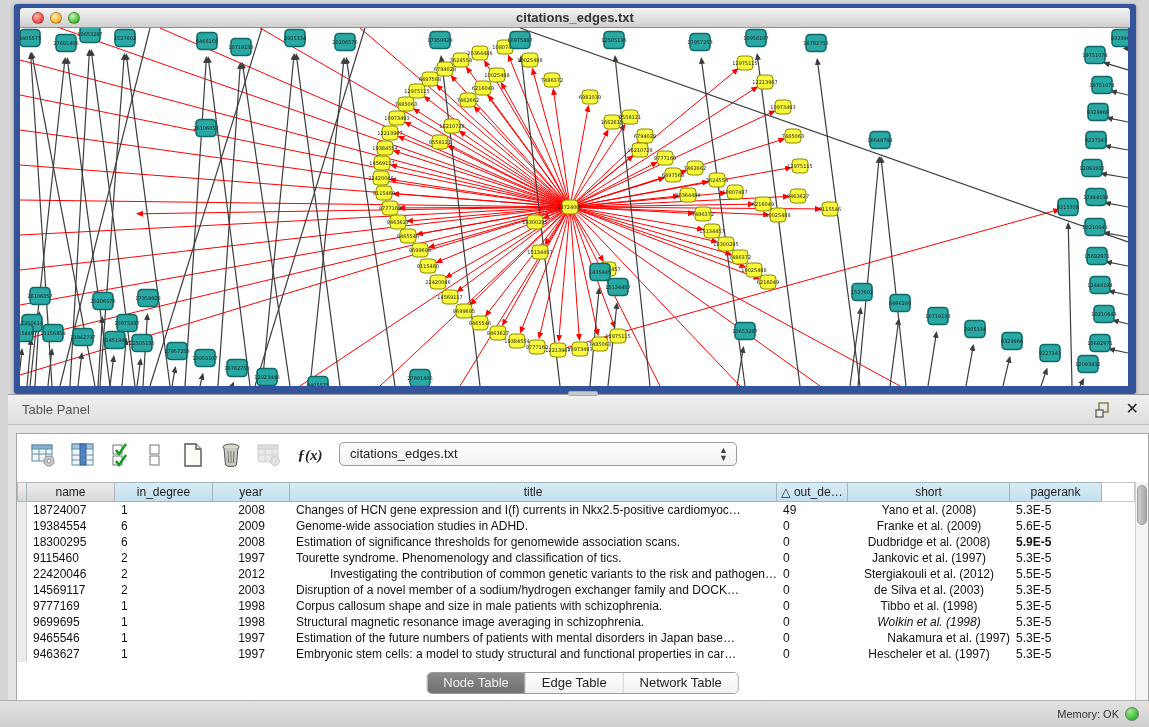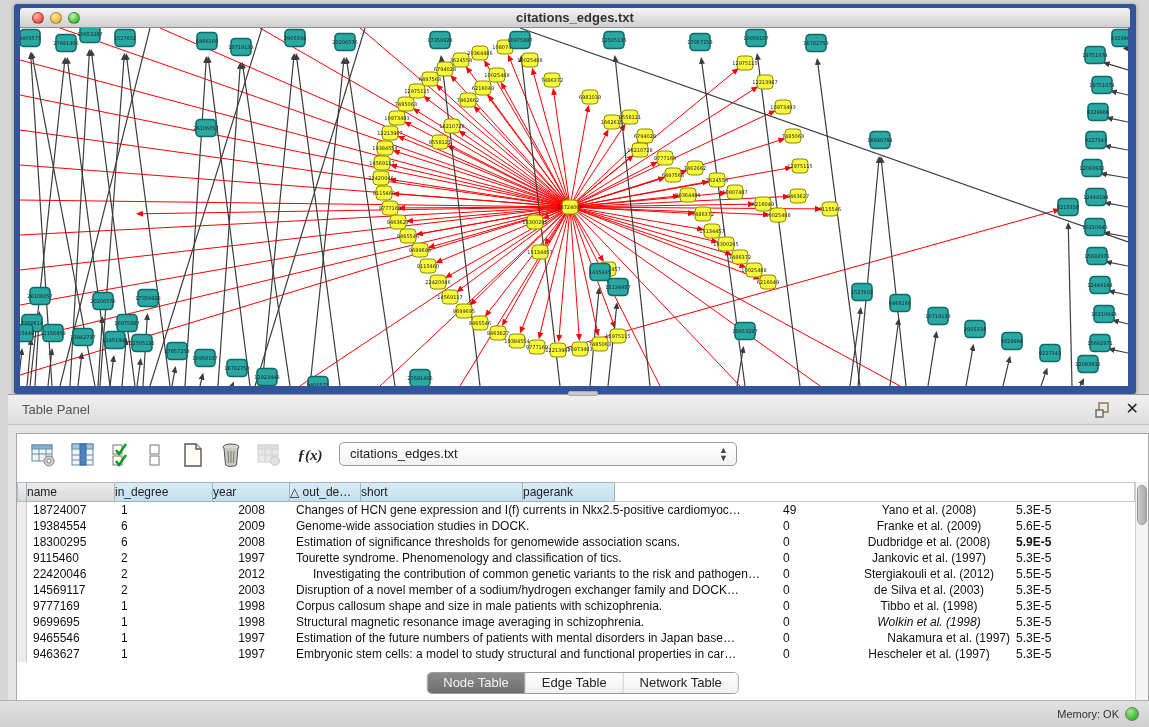--- a/index.html
+++ b/index.html
@@ -38,21 +38,21 @@
   .toolbar { position:absolute; left:0; top:0; width:100%; height:44px; background:#fff; }
   .tb-icon { position:absolute; top:7px; width:28px; height:28px; display:flex; align-items:center;
     justify-content:center; cursor:pointer; }
   .fx { font-size:15px; font-style:italic; font-weight:bold; color:#222; font-family:"Liberation Serif",serif; }
   .combo { position:absolute; left:272px; top:8px; width:398px; height:24px; background:linear-gradient(#ffffff,#f2f2f2);
     border:1px solid #9a9a9a; border-radius:5px; font-size:13px; color:#222; line-height:22px; padding-left:10px; cursor:pointer; }
   .combo .spin { position:absolute; right:8px; top:3px; font-size:9px; color:#444; line-height:8px; text-align:center; }
 
   .grid-header { position:absolute; left:0; top:48px; height:20px; display:flex; width:1118px; }
   .gh-cell { height:20px; border:1px solid #9fb6c2; border-left:none; background:linear-gradient(#d9ecf6,#c3e0ee);
-    font-size:12px; color:#222; line-height:18px; overflow:hidden; white-space:nowrap; cursor:pointer; }
+    font-size:12px; color:#222; text-align:center; line-height:18px; overflow:hidden; white-space:nowrap; cursor:pointer; }
   .gh-corner { width:10px; background:linear-gradient(#f0f0f0,#d8d8d8); border:1px solid #bbb; border-right:1px solid #9fb6c2; }
   .gh-cell.gray { background:linear-gradient(#ececec,#d9d9d9); border-color:#b5b5b5; }
   .gh-fill { flex:1; background:#fff; border:1px solid #c8c8c8; border-left:none; }
 
   .grid-rows { position:absolute; left:0; top:68px; width:1118px; }
   .g-row { display:flex; height:16px; }
   .g-cell { font-size:12px; color:#111; white-space:nowrap; overflow:hidden; line-height:16px; }
   .g-rowhdr { width:10px; background:#ececec; border-right:1px solid #ccc; }
 
   .vscroll { position:absolute; right:0; top:48px; bottom:0; width:13px; background:#f4f4f4; border-left:1px solid #cfcfcf; }
@@ -571,20 +571,21 @@
         <span>citations_edges.txt</span>
         <span class="spin">▲<br>▼</span>
       </div>
     </div>
 
     <div class="grid-header" id="gridHeader">
         <div class="gh-cell gh-corner"></div>
         <div class="gh-cell gray" style="width: 88px;">name</div>
         <div class="gh-cell" style="width: 98px;">in_degree</div>
         <div class="gh-cell" style="width: 77px;">year</div>
+        <div class="gh-cell" style="width: 487px;">title</div>
         <div class="gh-cell" style="width: 71px;">△ out_de…</div>
         <div class="gh-cell" style="width: 162px;">short</div>
         <div class="gh-cell" style="width: 92px;">pagerank</div>
         <div class="gh-fill"></div>
       </div>
     <div class="grid-rows" id="gridRows">
         <div class="g-row">
           <div class="g-cell g-rowhdr"></div>
           <div class="g-cell" style="width: 88px; text-align: left; padding-left: 6px;">18724007</div>
           <div class="g-cell" style="width: 98px; text-align: left; padding-left: 6px;">1</div>
@@ -592,21 +593,21 @@
           <div class="g-cell" style="width: 487px; text-align: left; padding-left: 6px;">Changes of HCN gene expression and I(f) currents in Nkx2.5-positive cardiomyoc…</div>
           <div class="g-cell" style="width: 71px; text-align: left; padding-left: 6px;">49</div>
           <div class="g-cell" style="width: 162px; text-align: center;">Yano et al. (2008)</div>
           <div class="g-cell" style="width: 92px; text-align: left; padding-left: 6px;">5.3E-5</div>
         </div>
         <div class="g-row">
           <div class="g-cell g-rowhdr"></div>
           <div class="g-cell" style="width: 88px; text-align: left; padding-left: 6px;">19384554</div>
           <div class="g-cell" style="width: 98px; text-align: left; padding-left: 6px;">6</div>
           <div class="g-cell" style="width: 77px; text-align: center;">2009</div>
-          <div class="g-cell" style="width: 487px; text-align: left; padding-left: 6px;">Genome-wide association studies in DOCK.</div>
+          <div class="g-cell" style="width: 487px; text-align: left; padding-left: 6px;">Genome-wide association studies in ADHD.</div>
           <div class="g-cell" style="width: 71px; text-align: left; padding-left: 6px;">0</div>
           <div class="g-cell" style="width: 162px; text-align: center;">Franke et al. (2009)</div>
           <div class="g-cell" style="width: 92px; text-align: left; padding-left: 6px;">5.6E-5</div>
         </div>
         <div class="g-row">
           <div class="g-cell g-rowhdr"></div>
           <div class="g-cell" style="width: 88px; text-align: left; padding-left: 6px;">18300295</div>
           <div class="g-cell" style="width: 98px; text-align: left; padding-left: 6px;">6</div>
           <div class="g-cell" style="width: 77px; text-align: center;">2008</div>
           <div class="g-cell" style="width: 487px; text-align: left; padding-left: 6px;">Estimation of significance thresholds for genomewide association scans.</div>
@@ -622,21 +623,21 @@
           <div class="g-cell" style="width: 487px; text-align: left; padding-left: 6px;">Tourette syndrome. Phenomenology and classification of tics.</div>
           <div class="g-cell" style="width: 71px; text-align: left; padding-left: 6px;">0</div>
           <div class="g-cell" style="width: 162px; text-align: center;">Jankovic et al. (1997)</div>
           <div class="g-cell" style="width: 92px; text-align: left; padding-left: 6px;">5.3E-5</div>
         </div>
         <div class="g-row">
           <div class="g-cell g-rowhdr"></div>
           <div class="g-cell" style="width: 88px; text-align: left; padding-left: 6px;">22420046</div>
           <div class="g-cell" style="width: 98px; text-align: left; padding-left: 6px;">2</div>
           <div class="g-cell" style="width: 77px; text-align: center;">2012</div>
-          <div class="g-cell" style="width: 487px; text-align: center; padding-left: 6px;">Investigating the contribution of common genetic variants to the risk and pathogen…</div>
+          <div class="g-cell" style="width: 487px; text-align: right; padding-left: 6px;">Investigating the contribution of common genetic variants to the risk and pathogen…</div>
           <div class="g-cell" style="width: 71px; text-align: left; padding-left: 6px;">0</div>
           <div class="g-cell" style="width: 162px; text-align: center;">Stergiakouli et al. (2012)</div>
           <div class="g-cell" style="width: 92px; text-align: left; padding-left: 6px;">5.5E-5</div>
         </div>
         <div class="g-row">
           <div class="g-cell g-rowhdr"></div>
           <div class="g-cell" style="width: 88px; text-align: left; padding-left: 6px;">14569117</div>
           <div class="g-cell" style="width: 98px; text-align: left; padding-left: 6px;">2</div>
           <div class="g-cell" style="width: 77px; text-align: center;">2003</div>
           <div class="g-cell" style="width: 487px; text-align: left; padding-left: 6px;">Disruption of a novel member of a sodium/hydrogen exchanger family and DOCK…</div>

